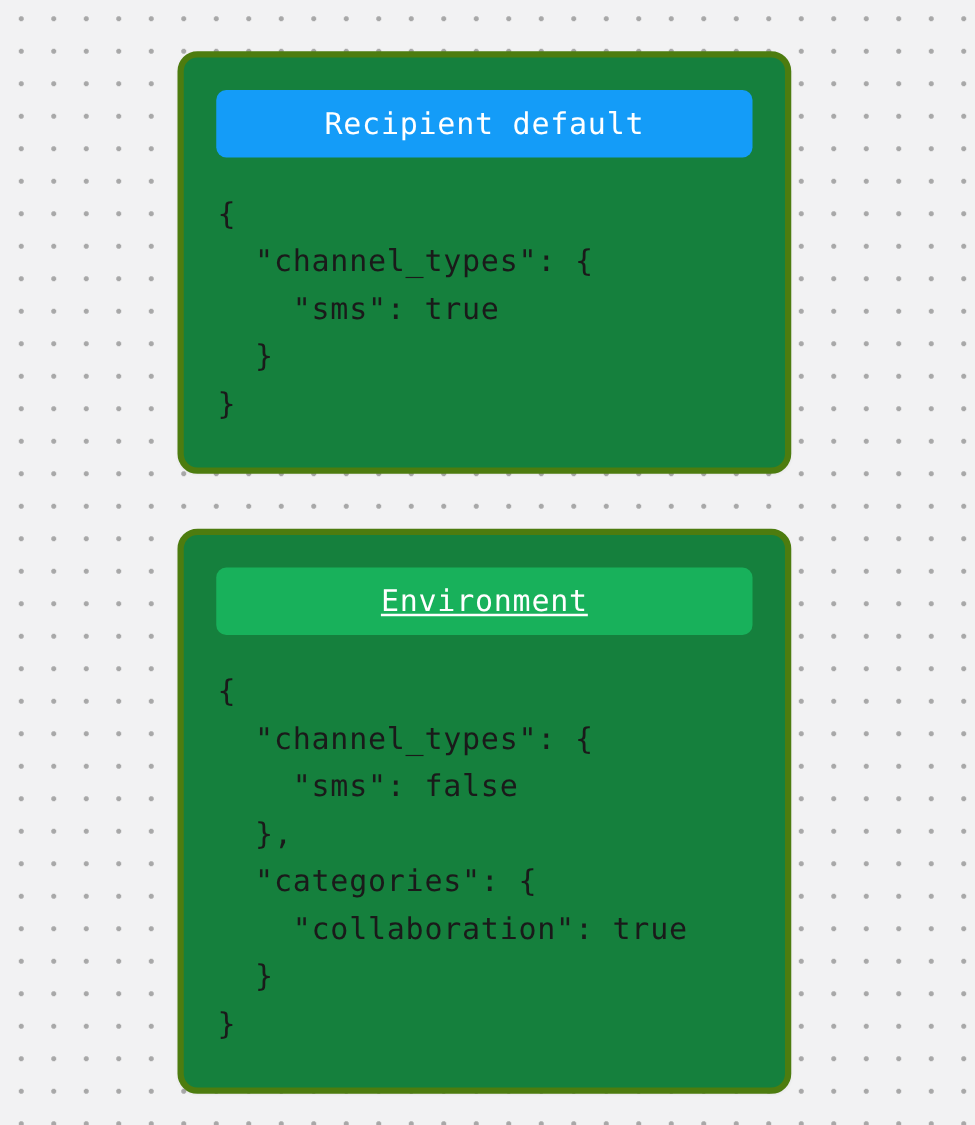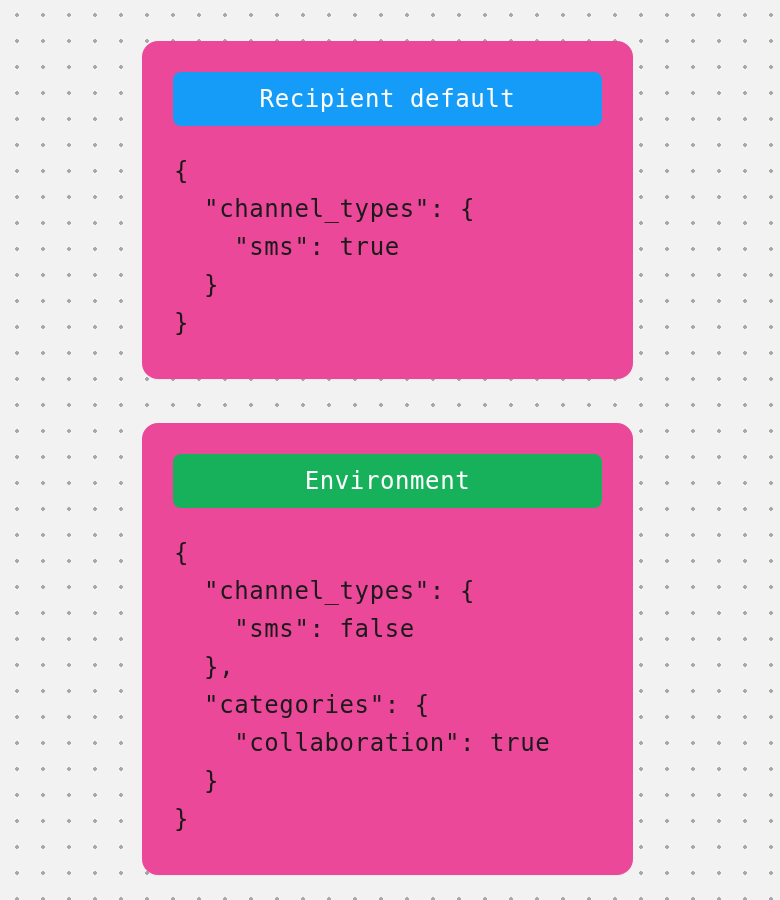--- a/index.html
+++ b/index.html
@@ -16,22 +16,22 @@
     
     background-image: radial-gradient(circle, #a8a8a8 1.8px, rgba(168,168,168,0) 2.1px);
     background-size: 26px 26px;
     background-position: 4px 2px;
     padding-top: 41px;
   }
 
   .card {
     width: 491px;
     margin-left: 142px;
-    background: #ec4899;
-    border: 5px solid #ec4899;
+    background: #15803d;
+    border: 5px solid #4d7c0f;
     border-radius: 16px;
     padding: 26px;
     box-shadow: 0 1px 2px rgba(0,0,0,0.04);
   }
 
   .card + .card { margin-top: 44px; }
 
   .card-header {
     height: 54px;
     border-radius: 8px;
@@ -62,21 +62,21 @@
   <section class="card">
     <div class="card-header" style="background-color: rgb(20, 156, 248); color: rgb(255, 255, 255);">Recipient default</div>
     <pre class="code-block" style="color: rgb(26, 26, 26);">{
   "channel_types": {
     "sms": true
   }
 }</pre>
   </section>
 
   <section class="card">
-    <div class="card-header" style="background-color: rgb(24, 177, 91); color: rgb(255, 255, 255);">Environment</div>
+    <div class="card-header" style="background-color: rgb(24, 177, 91); color: rgb(255, 255, 255); text-decoration: underline;">Environment</div>
     <pre class="code-block" style="color: rgb(26, 26, 26);">{
   "channel_types": {
     "sms": false
   },
   "categories": {
     "collaboration": true
   }
 }</pre>
   </section>
 

